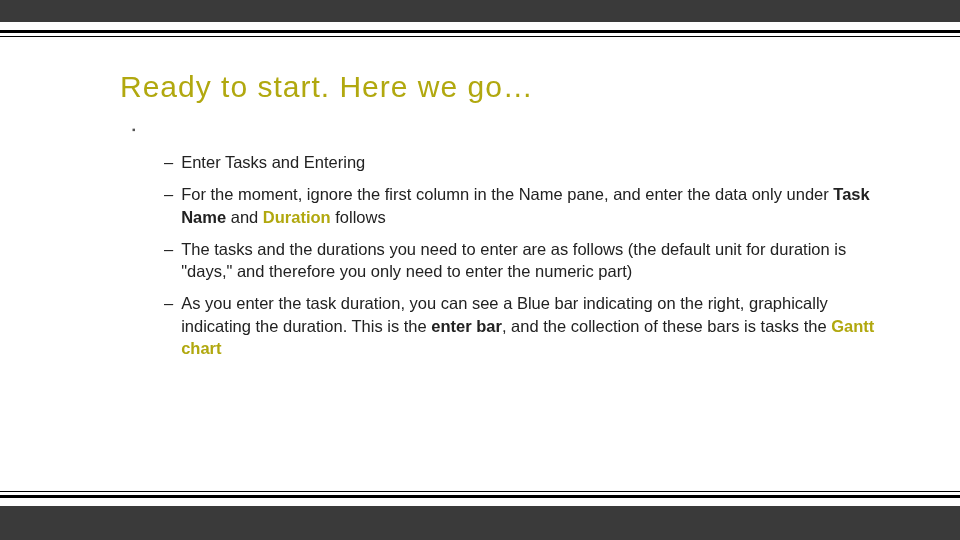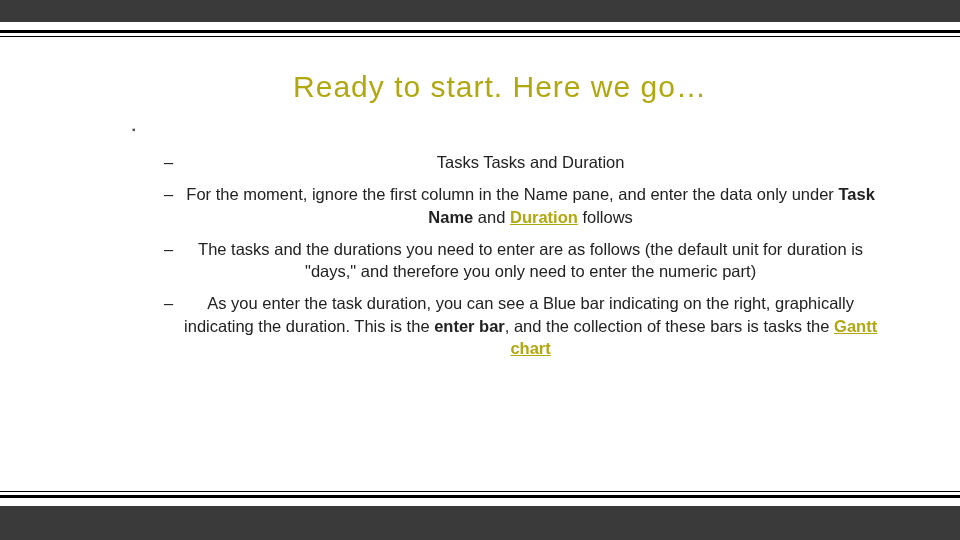--- a/index.html
+++ b/index.html
@@ -42,21 +42,20 @@
     position: absolute;
     bottom: 0; left: 0; right: 0;
     height: 34px;
     background: #3a3a3a;
   }
   .content {
     position: absolute;
     top: 70px;
     left: 120px;
     right: 80px;
-    text-align: center;
   }
   .title {
     font-size: 30px;
     font-weight: 300;
     color: #b1a80f;
     letter-spacing: 1px;
     margin-bottom: 22px;
   }
   .l1 {
     display: flex;
@@ -84,21 +83,20 @@
     line-height: 1.35;
     margin-bottom: 10px;
   }
   .l2-bullet {
     flex: 0 0 auto;
   }
   .l2-text { flex: 1 1 auto; }
   .bold { font-weight: 700; }
   .u-olive {
     color: #b1a80f;
-    text-decoration: underline;
     font-weight: 700;
   }
 </style>
 </head>
 <body>
 
 <div class="top-band"></div>
 <div class="top-rule"></div>
 <div class="top-rule2"></div>
 
@@ -106,21 +104,21 @@
   <div class="title">Ready to start. Here we go…</div>
 
   <div class="l1">
     <span class="l1-bullet">▪</span>
   </div>
 
   <div class="l2-list">
 
     <div class="l2">
       <span class="l2-bullet">–</span>
-      <span class="l2-text">Tasks Tasks and Duration</span>
+      <span class="l2-text">Enter Tasks and Entering</span>
     </div>
 
     <div class="l2">
       <span class="l2-bullet">–</span>
       <span class="l2-text">
         <span>For the moment, ignore the first column in the Name pane, and enter the data only under </span><span class="bold">Task Name</span><span> and </span><span class="u-olive">Duration</span><span> follows</span>
       </span>
     </div>
 
     <div class="l2">

